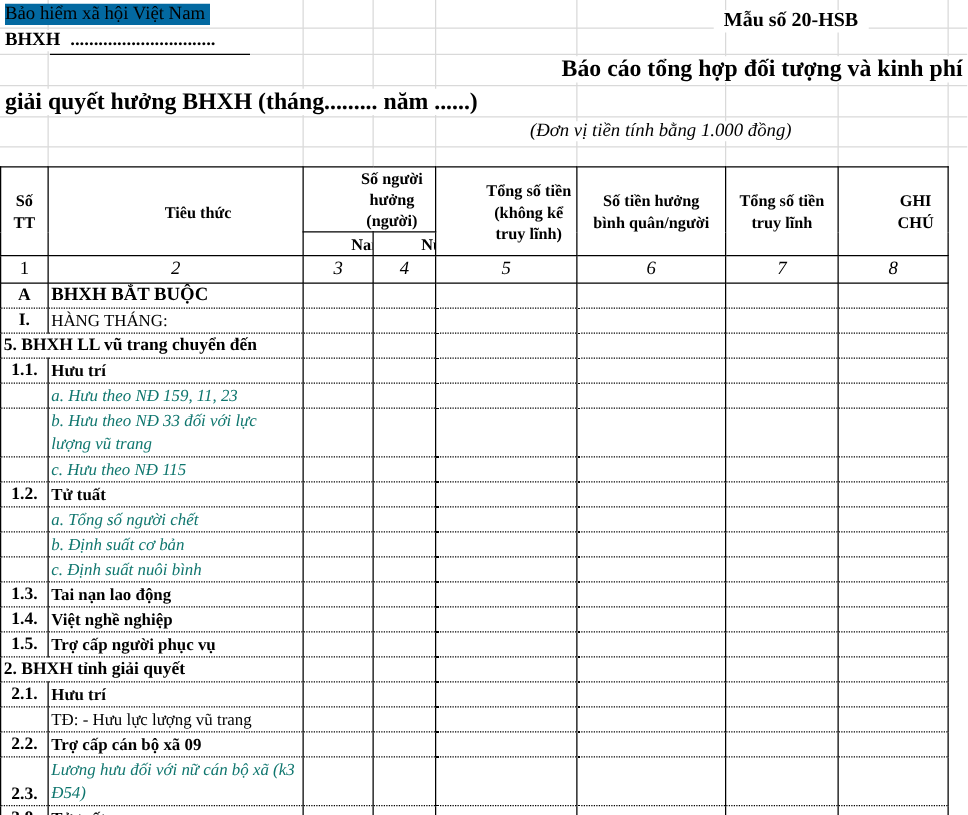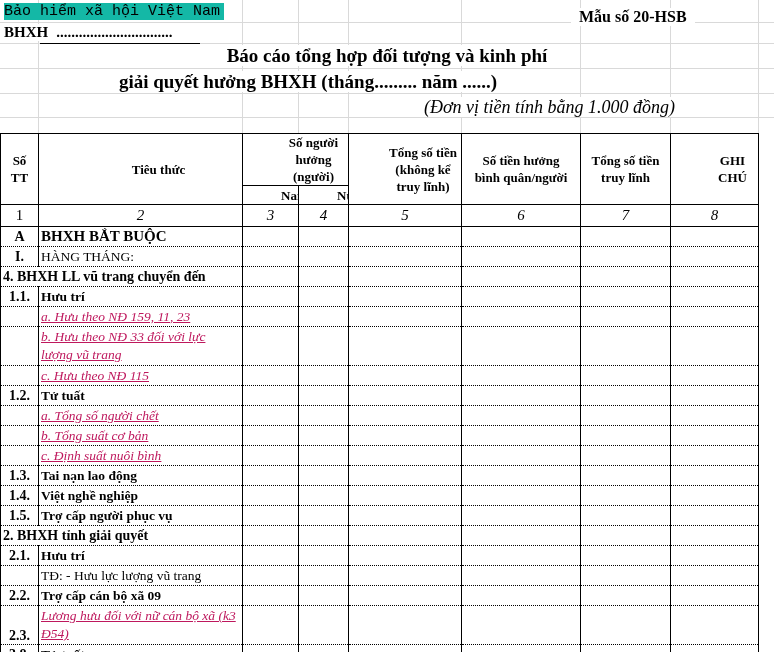--- a/index.html
+++ b/index.html
@@ -3,47 +3,47 @@
 <meta charset="utf-8">
 <style>
   * { box-sizing: border-box; margin: 0; padding: 0; }
   html, body { width: 774px; height: 652px; overflow: hidden; background: #ffffff; }
   body { position: relative; font-family: "Liberation Serif", "DejaVu Serif", serif; color: #000; }
 
   
   .grid-v { position: absolute; top: 0; width: 1px; height: 652px; background: #d9d9d9; }
   .grid-h { position: absolute; left: 0; height: 1px; width: 774px; background: #d9d9d9; }
 
-  .top-left-1 { position: absolute; left: 4px; top: 3px; font-size: 15px; background: #14b8a6; padding-right: 4px; font-family: Liberation Mono, monospace; }
+  .top-left-1 { position: absolute; left: 4px; top: 3px; font-size: 15px; background: #0369a1; padding-right: 4px; }
   .top-left-2 { position: absolute; left: 4px; top: 24px; font-size: 15px; font-weight: bold; background: #fff; padding-right: 2px; }
   .top-left-2 .dots { font-weight: bold; margin-left: 8px; }
   .underline-bar { position: absolute; left: 40px; top: 43px; width: 160px; height: 1px; background: #000; }
   .form-code { position: absolute; left: 571px; top: 8px; font-size: 16px; font-weight: bold; background: #fff; padding: 0 8px; }
-  .title-1 { position: absolute; left: 0; width: 774px; top: 45px; text-align: center; font-size: 19px; font-weight: bold; }
+  .title-1 { position: absolute; left: 0; width: 774px; top: 45px; text-align: right; font-size: 19px; font-weight: bold; }
   .title-1 span, .title-2 span, .unit span { background: #fff; padding: 0 4px; }
-  .title-2 { position: absolute; left: 0; width: 616px; top: 71px; text-align: center; font-size: 19px; font-weight: bold; }
-  .unit { position: absolute; left: 420px; top: 97px; font-size: 18px; font-style: italic; }
+  .title-2 { position: absolute; left: 0; width: 616px; top: 71px; text-align: left; font-size: 19px; font-weight: bold; }
+  .unit { position: absolute; left: 420px; top: 97px; font-size: 15px; font-style: italic; }
 
   table.report {
     position: absolute; left: 0; top: 133px;
     border-collapse: collapse; table-layout: fixed; width: 758px;
     background: #fff;
   }
   table.report td, table.report th {
     border-left: 1.5px solid #000; border-right: 1.5px solid #000;
     font-size: 13px; padding: 0 2px; vertical-align: middle; overflow: hidden; white-space: nowrap;
   }
   table.report th { font-weight: bold; text-align: center; border: 1.5px solid #000; line-height: 17px; white-space: normal; padding-left: 38px; }
   tr.idx td { border-top: 1.5px solid #000; border-bottom: 1.5px solid #000; text-align: center; font-style: italic; font-size: 15px; height: 22px; }
   tr.idx td.first { font-style: normal; }
   tr.data td { border-bottom: 1px dotted #000; height: 20px; }
   tr.data td.stt { text-align: center; font-weight: bold; font-size: 14px; }
   tr.data td.label { font-size: 13.5px; }
   tr.bold td.label { font-weight: bold; }
-  tr.italic td.label { font-style: italic; color: #be185d; text-decoration: underline; }
+  tr.italic td.label { font-style: italic; color: #0f766e; }
   tr.section td.stt-span { font-weight: bold; font-size: 14px; text-align: left; border-right: 1.5px solid #000; }
   tr.tall td { height: 39px; }
   tr.tall td.label { white-space: normal; line-height: 18px; }
   tr.tall td.stt.bottom { vertical-align: bottom; }
   tr.big td.label { font-size: 15px; }
 </style>
 </head>
 <body>
 
 <div class="grid-v" style="left:38px"></div>
@@ -121,21 +121,21 @@
         <td class="stt">I.</td>
         <td class="label">HÀNG THÁNG:</td>
         <td></td>
         <td></td>
         <td></td>
         <td></td>
         <td></td>
         <td></td>
       </tr>
       <tr class="data section">
-        <td colspan="2" class="stt-span">4. BHXH LL vũ trang chuyển đến</td>
+        <td colspan="2" class="stt-span">5. BHXH LL vũ trang chuyển đến</td>
         <td></td>
         <td></td>
         <td></td>
         <td></td>
         <td></td>
         <td></td>
       </tr>
       <tr class="data bold">
         <td class="stt">1.1.</td>
         <td class="label">Hưu trí</td>
@@ -191,21 +191,21 @@
         <td class="label">a. Tổng số người chết</td>
         <td></td>
         <td></td>
         <td></td>
         <td></td>
         <td></td>
         <td></td>
       </tr>
       <tr class="data italic">
         <td class="stt"></td>
-        <td class="label">b. Tổng suất cơ bản</td>
+        <td class="label">b. Định suất cơ bản</td>
         <td></td>
         <td></td>
         <td></td>
         <td></td>
         <td></td>
         <td></td>
       </tr>
       <tr class="data italic">
         <td class="stt"></td>
         <td class="label">c. Định suất nuôi bình</td>

